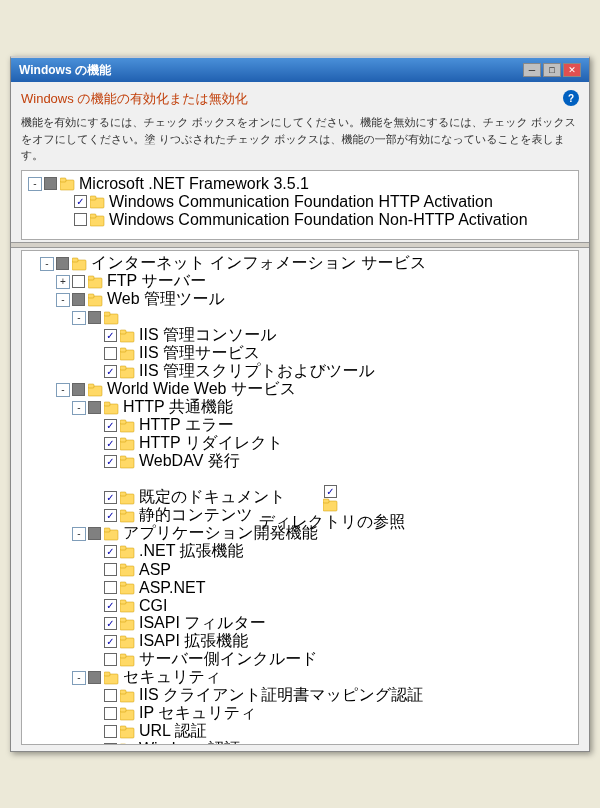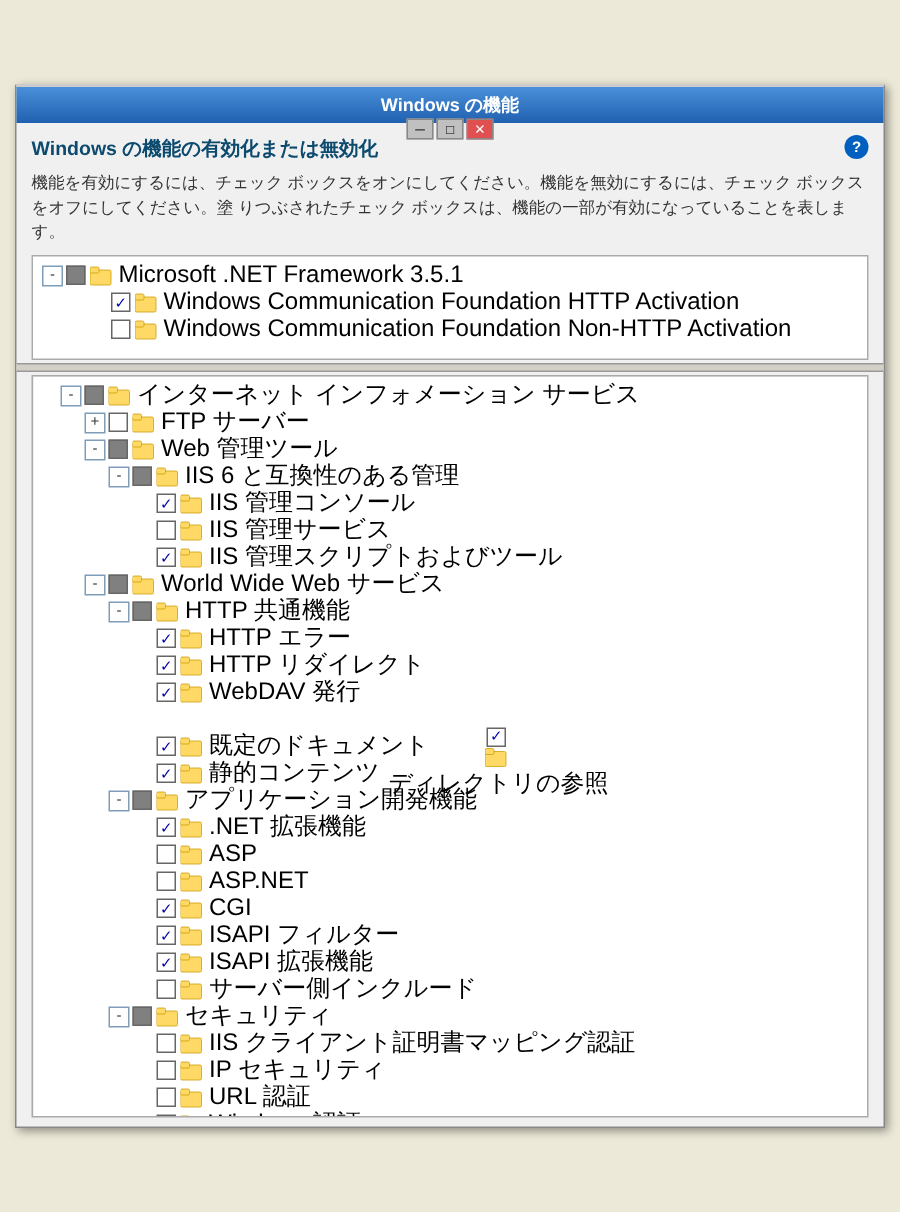--- a/index.html
+++ b/index.html
@@ -21,21 +21,20 @@
       box-shadow: 2px 2px 6px rgba(0,0,0,0.4);
     }
     .titlebar {
       background: linear-gradient(to bottom, #4a90d9 0%, #2060b0 100%);
       color: white;
       padding: 4px 8px;
       display: flex;
       align-items: center;
       justify-content: space-between;
       height: 24px;
-      flex-direction: column;
     }
     .titlebar-title {
       font-size: 12px;
       font-weight: bold;
     }
     .titlebar-buttons {
       display: flex;
       gap: 2px;
     }
     .titlebar-btn {
@@ -48,23 +47,23 @@
       align-items: center;
       justify-content: center;
       cursor: pointer;
       color: #000;
     }
     .titlebar-btn.close { background: #e05050; color: white; }
     .content-area {
       padding: 8px 10px 6px 10px;
     }
     .page-header {
-      color: #0c4a6e;
+      color: #c2410c;
       font-size: 13px;
-      font-weight: bold;
+      font-weight: normal;
       margin-bottom: 6px;
     }
     .description {
       font-size: 11px;
       color: #333;
       line-height: 1.5;
       margin-bottom: 6px;
     }
     .top-panel {
       border: 1px solid #aaa;
@@ -297,21 +296,20 @@
     </svg></span>
           <span class="item-label">Web 管理ツール</span>
         </div>
         <div class="tree-item" style="padding-left: 48px;">
           <div class="expander">-</div>
           <div class="checkbox partial"></div>
           <span class="folder-icon"><svg viewBox="0 0 16 14" xmlns="http://www.w3.org/2000/svg">
       <rect x="0" y="3" width="14" height="10" rx="1" fill="#ffd966" stroke="#cc9900" stroke-width="0.5"></rect>
       <rect x="0" y="1" width="6" height="4" rx="1" fill="#ffd966" stroke="#cc9900" stroke-width="0.5"></rect>
     </svg></span>
-          <span class="item-label">IIS 6 と互換性のある管理</span>
         </div>
         <div class="tree-item" style="padding-left: 64px;">
           <div class="expander-spacer"></div>
           <div class="checkbox checked"></div>
           <span class="folder-icon"><svg viewBox="0 0 16 14" xmlns="http://www.w3.org/2000/svg">
       <rect x="0" y="3" width="14" height="10" rx="1" fill="#ffd966" stroke="#cc9900" stroke-width="0.5"></rect>
       <rect x="0" y="1" width="6" height="4" rx="1" fill="#ffd966" stroke="#cc9900" stroke-width="0.5"></rect>
     </svg></span>
           <span class="item-label">IIS 管理コンソール</span>
         </div>

